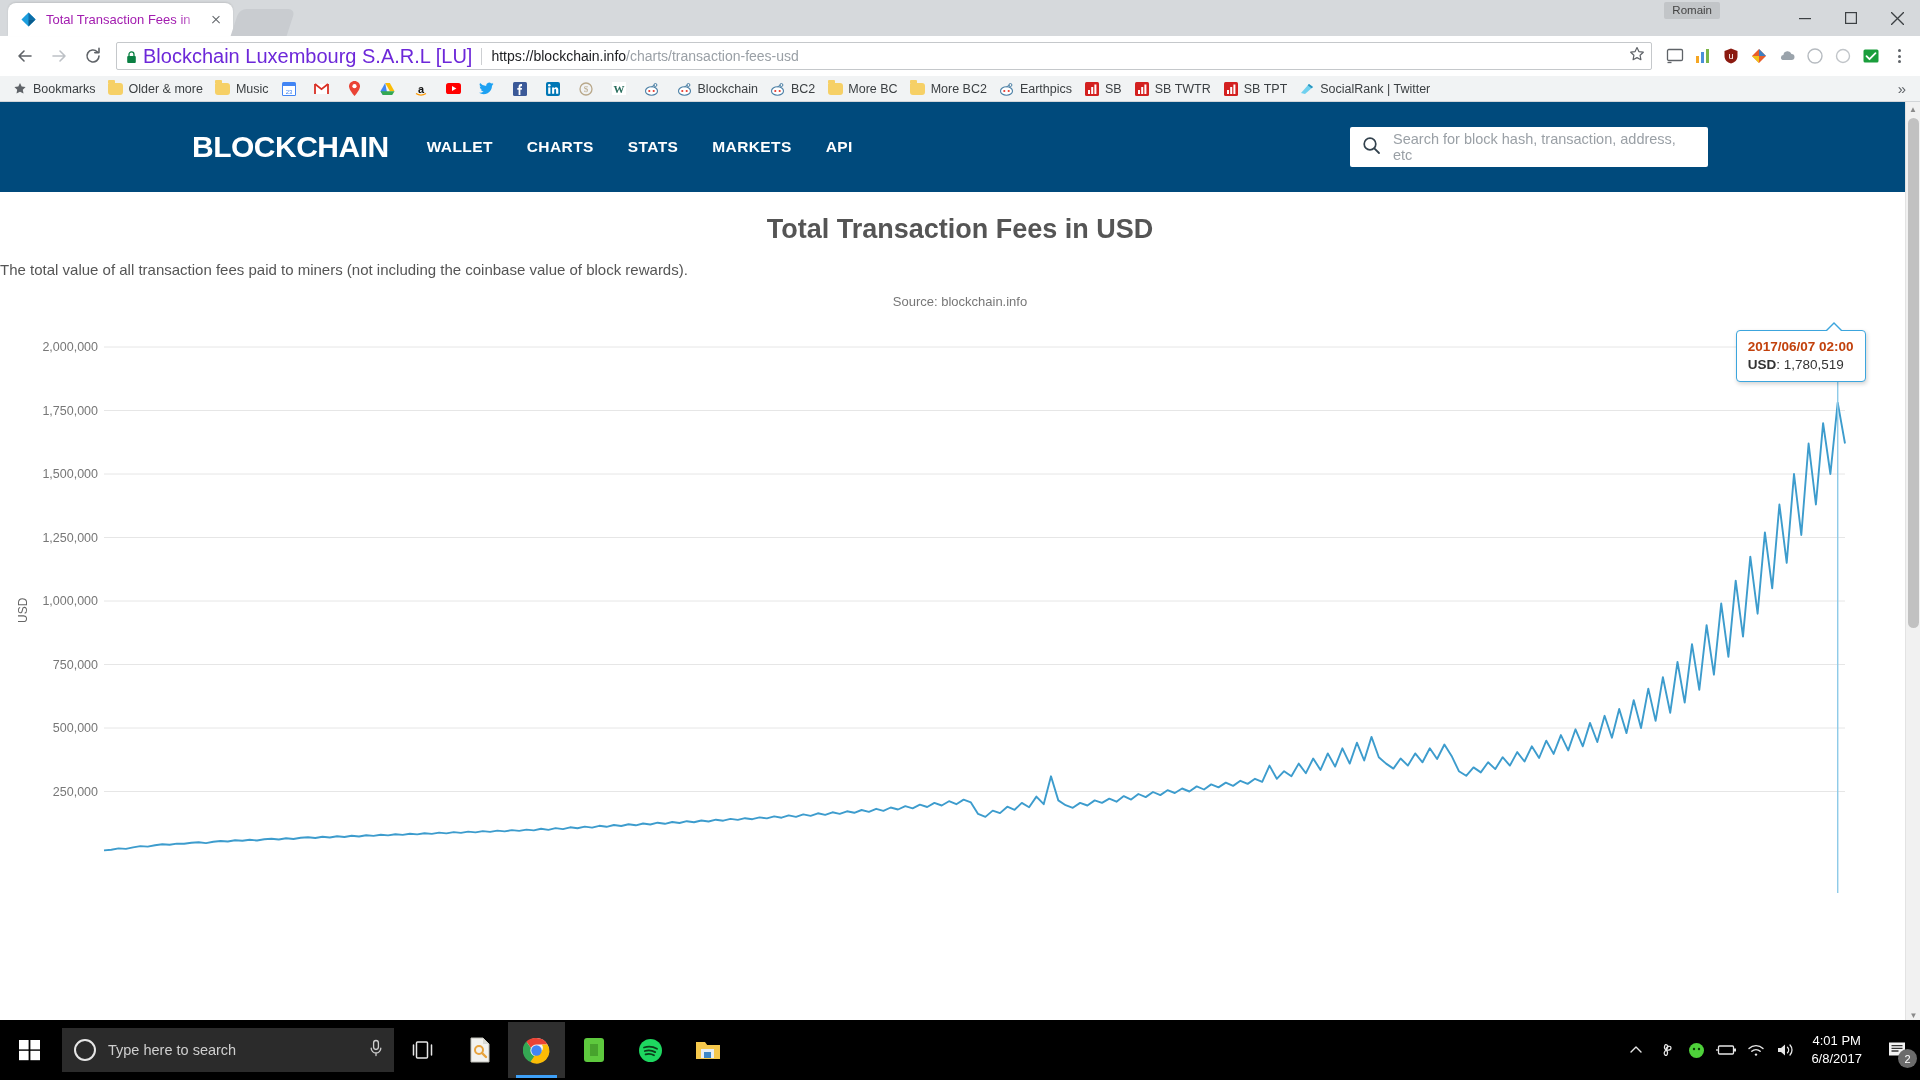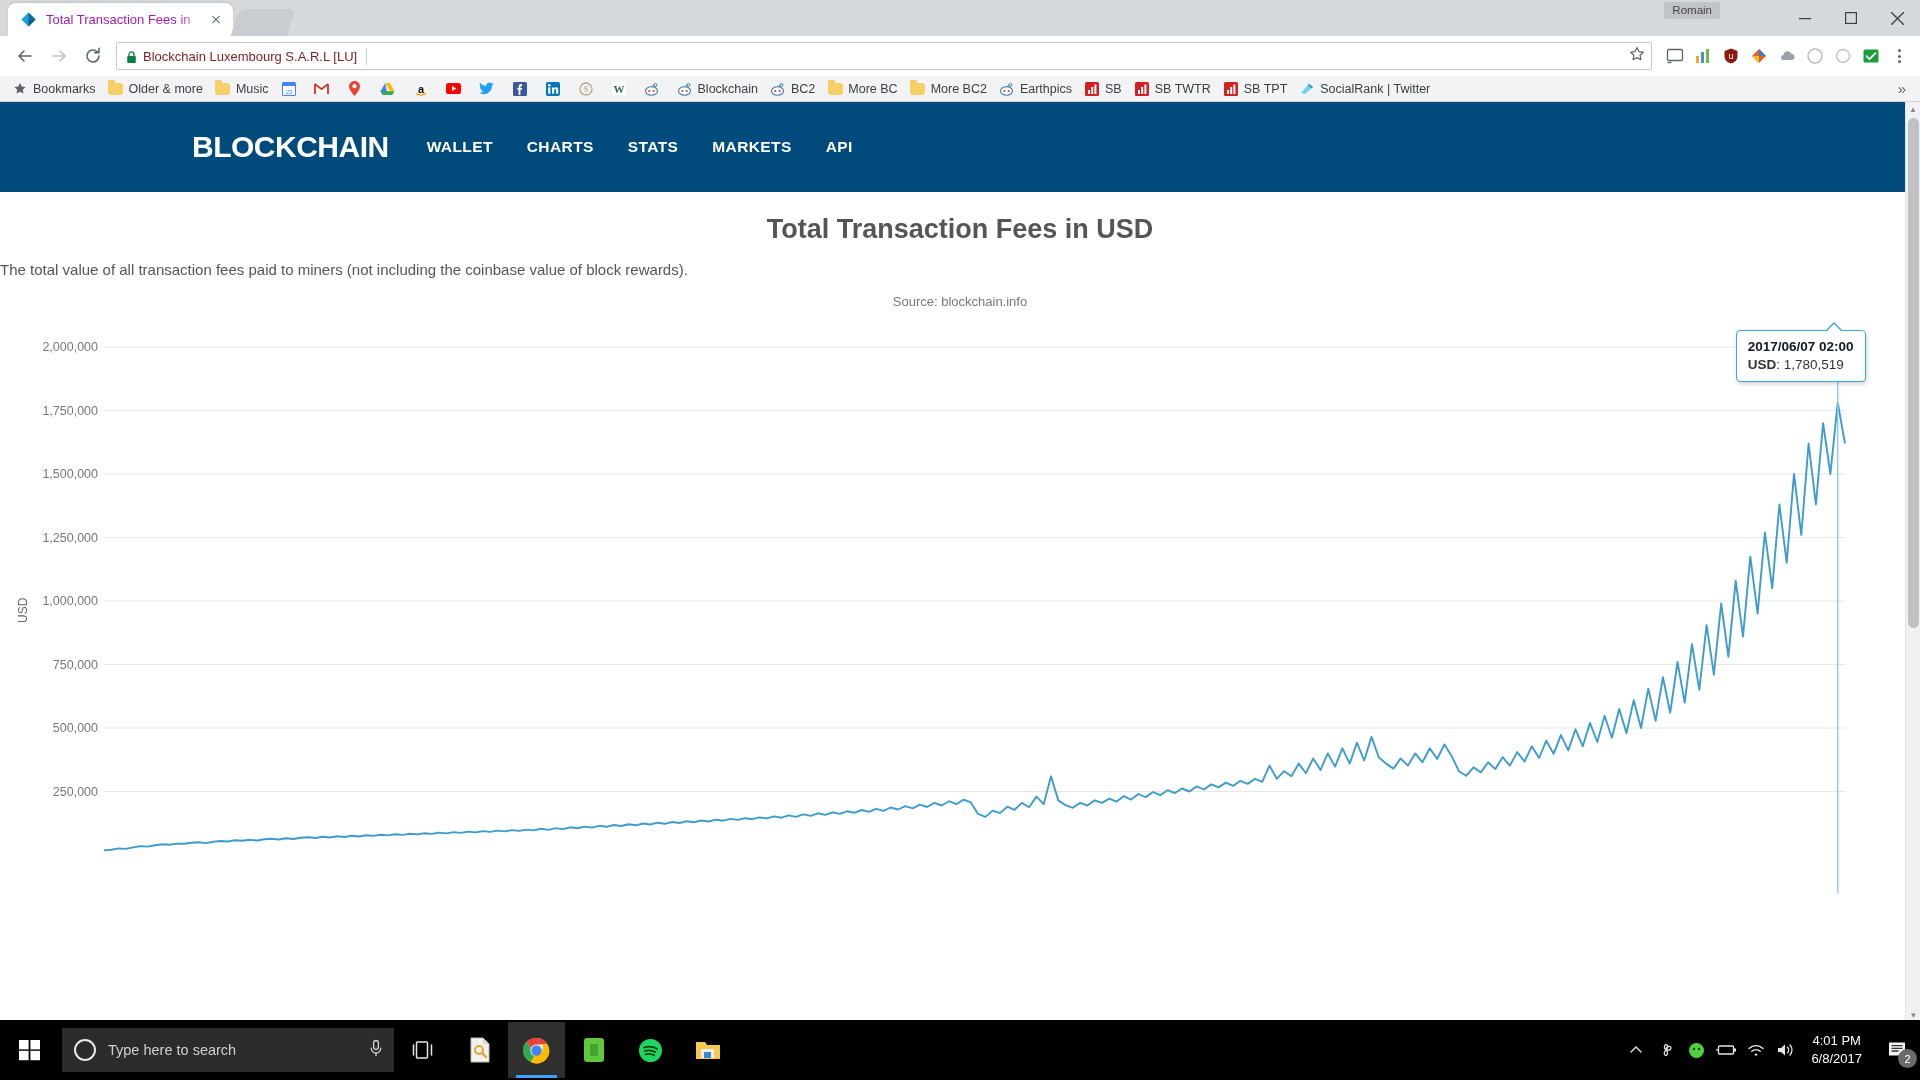--- a/index.html
+++ b/index.html
@@ -48,21 +48,21 @@
 
   .toolbar { height:40px; background:#fff; display:flex; align-items:center; padding:0 8px; }
   .navbtn { width:34px; height:34px; display:flex; align-items:center; justify-content:center; color:#5f6368; flex:0 0 34px; }
   .navbtn.disabled { color:#bdc1c6; }
   .omnibox {
     flex:1; height:28px; margin:0 6px 0 6px; background:#fff;
     border:1px solid #c5c8cb; border-radius:2px; display:flex; align-items:center;
     padding:0 6px 0 9px; min-width:0;
   }
   .lock { width:11px; height:13px; flex:0 0 11px; margin-right:6px; }
-  .secure-text { color:#7f1d1d; font-size:13px; white-space:nowrap; }
+  .secure-text { color:#6d28d9; font-size:20px; white-space:nowrap; }
   .omni-sep { width:1px; height:17px; background:#cdcfd2; margin:0 9px; flex:0 0 1px; }
   .url { font-size:14px; color:#9aa0a6; white-space:nowrap; overflow:hidden; flex:1; min-width:0; }
   .url b { color:#202124; font-weight:400; }
   .star { margin-left:auto; padding-left:8px; color:#5f6368; flex:0 0 auto; }
   .ext-icons { display:flex; align-items:center; gap:2px; padding-left:4px; }
   .exticon { width:26px; height:26px; display:flex; align-items:center; justify-content:center; position:relative; }
   .dots { width:26px; height:26px; display:flex; flex-direction:column; align-items:center; justify-content:center; gap:2.5px; }
   .dots i { width:3px; height:3px; background:#5f6368; border-radius:50%; display:block; }
 
   .bookmarks {
@@ -104,21 +104,21 @@
     transform: rotate(-90deg); transform-origin: left top; white-space:nowrap;
   }
   .ytick { position:absolute; right:0; transform:translateY(-50%); font-size:12.5px; color:#777; white-space:nowrap; }
   .ytick-col { position:absolute; left:0; top:0; width:98px; height:100%; }
 
   .tooltip {
     position:absolute; background:#fff; border:1.6px solid #3ca5dd; border-radius:4px;
     padding:8px 11px 9px; box-shadow:1px 2px 4px rgba(0,0,0,.18); white-space:nowrap;
     z-index:6;
   }
-  .tt-date { font-size:13.5px; color:#0f172a; font-weight:bold; }
+  .tt-date { font-size:13.5px; color:#c2410c; font-weight:bold; }
   .tt-val { font-size:13.5px; color:#333; margin-top:3px; }
   .tt-val b { font-weight:bold; }
   .tooltip:before {
     content:""; position:absolute; top:-9px; left:88px; width:0; height:0;
     border-left:9px solid transparent; border-right:9px solid transparent;
     border-bottom:9px solid #3ca5dd;
   }
   .tooltip:after {
     content:""; position:absolute; top:-7px; left:89px; width:0; height:0;
     border-left:8px solid transparent; border-right:8px solid transparent;
@@ -211,20 +211,21 @@
 
       <div class="omnibox">
         <span class="lock">
           <svg viewBox="0 0 11 13" width="11" height="13">
             <path d="M3 5V3.4a2.5 2.5 0 0 1 5 0V5" fill="none" stroke="#0b8043" stroke-width="1.3"></path>
             <rect x="1.2" y="5" width="8.6" height="7" rx="1" fill="#0b8043"></rect>
           </svg>
         </span>
         <span class="secure-text">Blockchain Luxembourg S.A.R.L [LU]</span>
         <span class="omni-sep"></span>
+        <span class="url"><b>https://blockchain.info</b><span>/charts/transaction-fees-usd</span></span>
         <span class="star">
           <svg width="16" height="16" viewBox="0 0 16 16">
               <path d="M8 1.6l1.9 4 4.4.6-3.2 3.1.8 4.4L8 11.6l-3.9 2.1.8-4.4L1.7 6.2l4.4-.6z" fill="none" stroke="#5f6368" stroke-width="1.2" stroke-linejoin="round"></path>
             </svg>
         </span>
       </div>
 
       <div class="ext-icons">
         <span class="exticon">
           <svg width="18" height="18" viewBox="0 0 18 18">
@@ -502,20 +503,29 @@
 
       <div class="site-header">
         <span class="logo">BLOCKCHAIN</span>
         <nav class="nav" id="site-nav">
             <a href="#">WALLET</a>
             <a href="#">CHARTS</a>
             <a href="#">STATS</a>
             <a href="#">MARKETS</a>
             <a href="#">API</a>
           </nav>
+        <div class="searchbox">
+          <span>
+            <svg width="19" height="19" viewBox="0 0 19 19">
+                <circle cx="8" cy="8" r="5.8" fill="none" stroke="#33424e" stroke-width="1.7"></circle>
+                <path d="M12.3 12.3L17 17" stroke="#33424e" stroke-width="1.8" stroke-linecap="round"></path>
+              </svg>
+          </span>
+          <span class="search-ph">Search for block hash, transaction, address, etc</span>
+        </div>
       </div>
 
       <div class="chart-area">
         <div class="chart-title">Total Transaction Fees in USD</div>
         <div class="chart-sub">The total value of all transaction fees paid to miners (not including the coinbase value of block rewards).</div>
         <div class="chart-source">Source: blockchain.info</div>
 
         <div class="plot-wrap">
           <span class="ylabel">USD</span>
           <div class="ytick-col" id="ytick-col">

